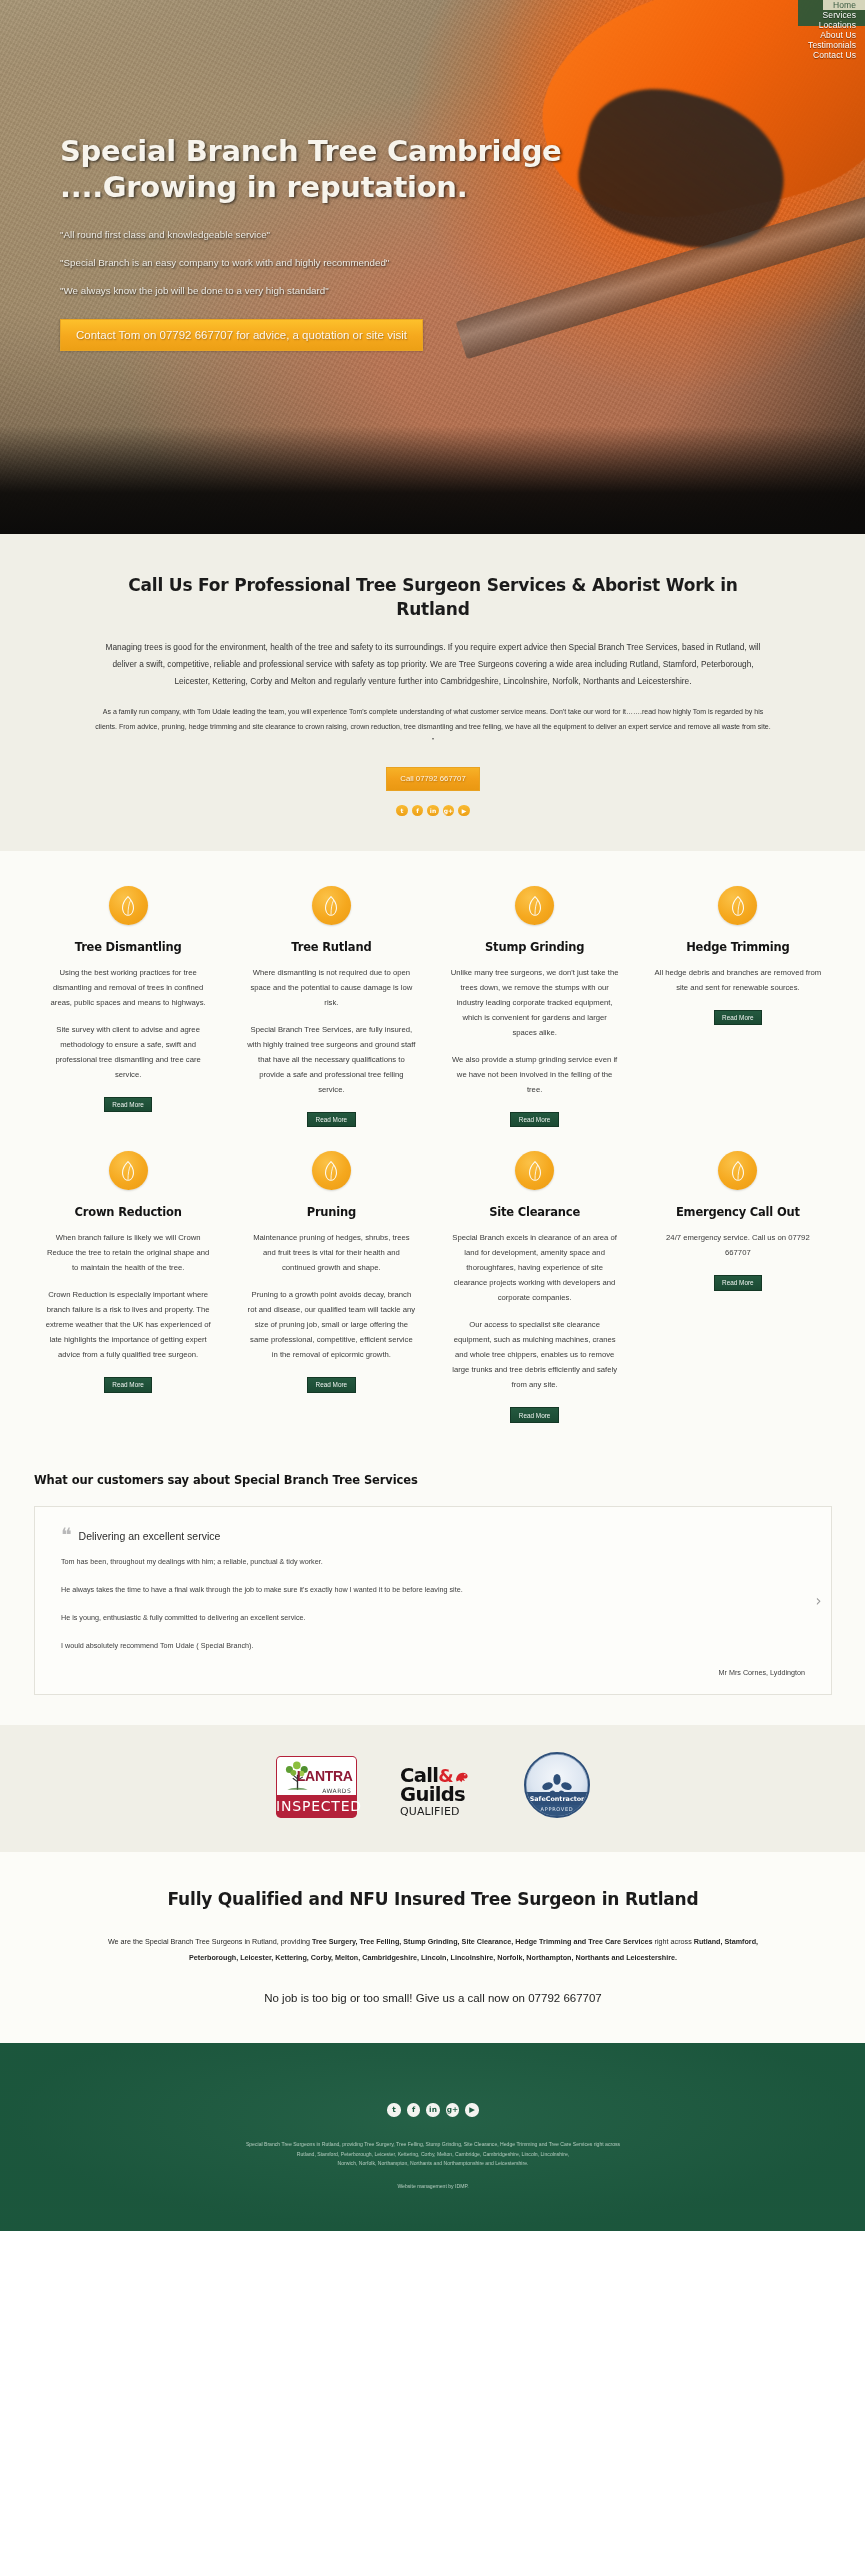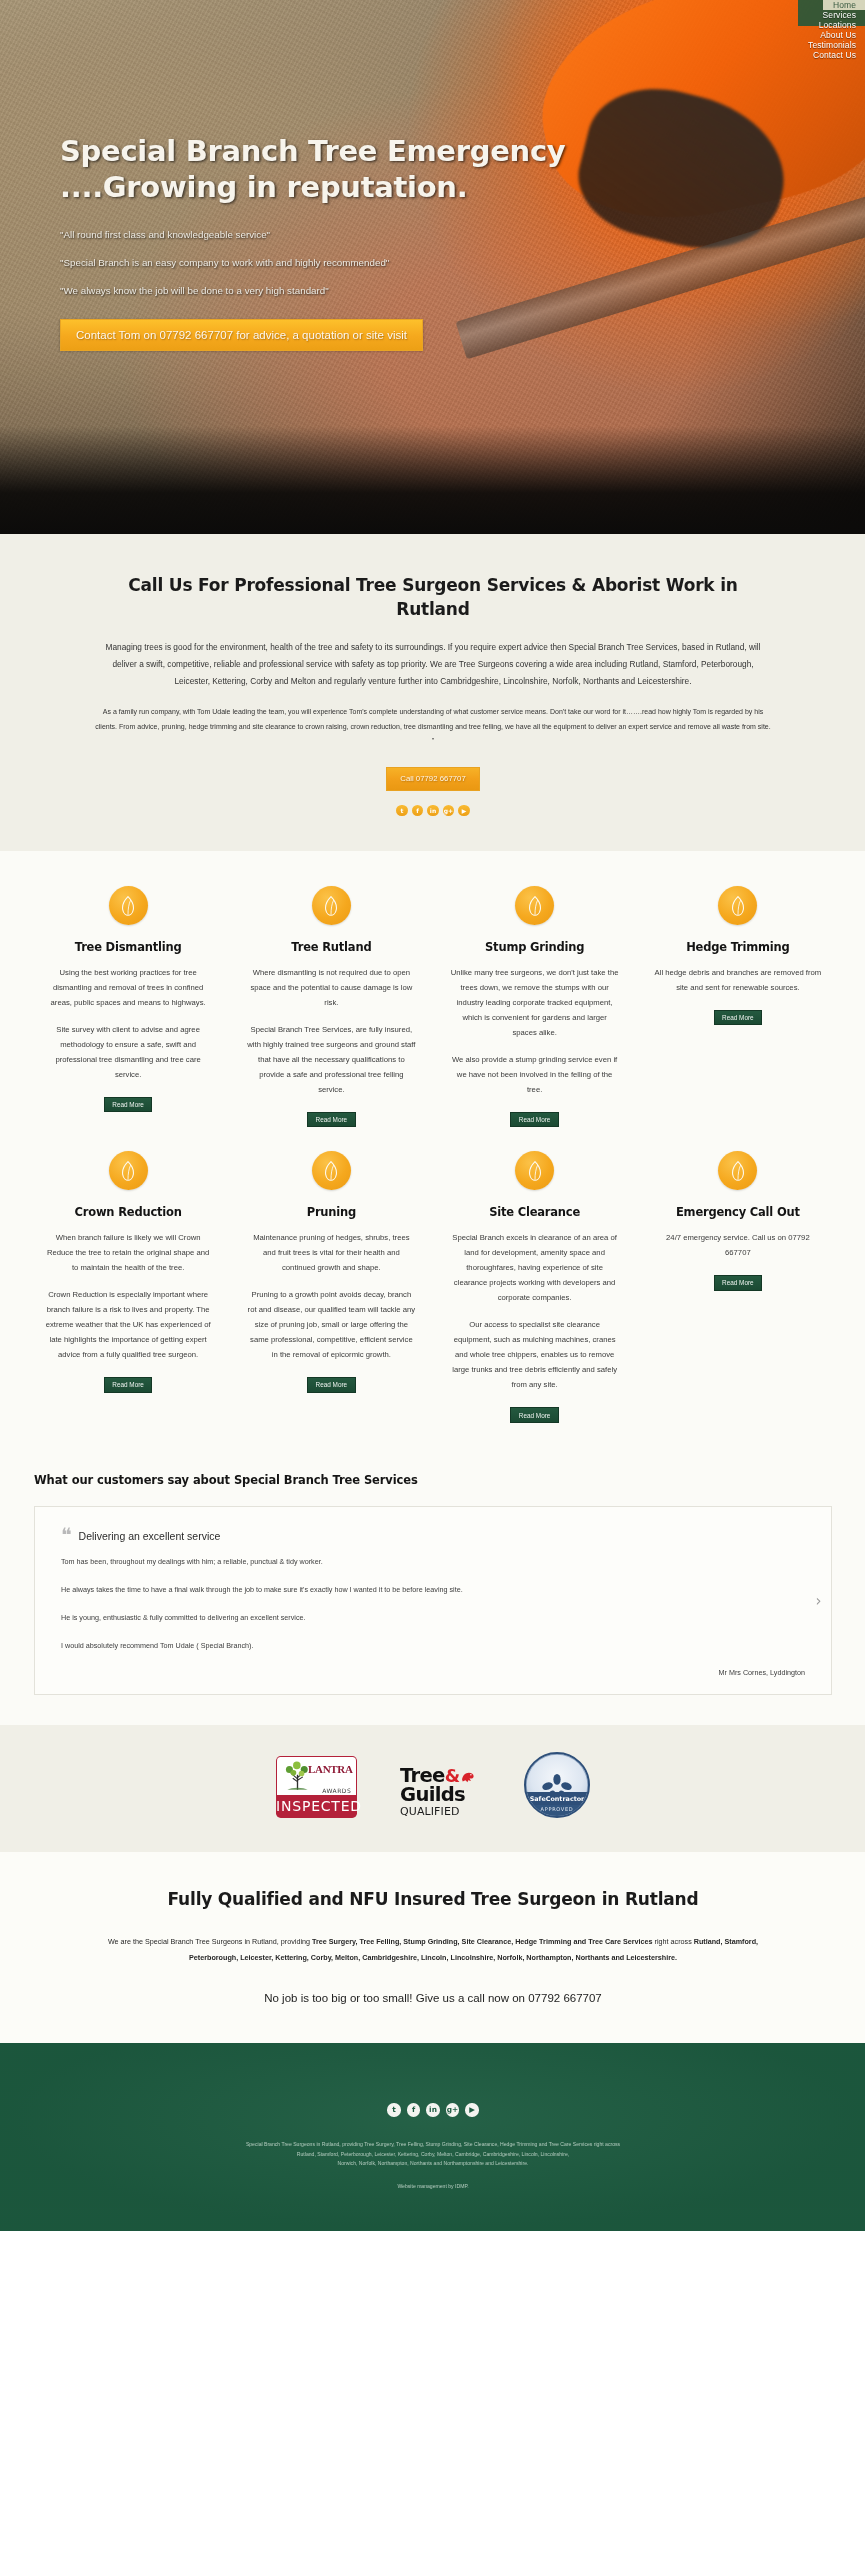--- a/index.html
+++ b/index.html
@@ -284,23 +284,23 @@
     border-radius: 4.7px 4.7px 0 0;
     background: #fff;
     height: 39px;
     position: relative;
     overflow: hidden;
   }
   .lantra-tree {
     position: absolute; left: 5.4px; top: 3.4px; width: 31px; height: 31px;
   }
   .lantra-word {
-    position: absolute; right: 3.4px; bottom: 20px;
-    font-family: Liberation Serif, serif;
-    font-weight: 700; font-size: 11px; color: #8e1a36;
+    position: absolute; right: 3.4px; bottom: 11px;
+    font-family: Liberation Sans, sans-serif;
+    font-weight: 700; font-size: 14px; color: #8e1a36;
     letter-spacing: -0.3px;
   }
   .lantra-awards {
     position: absolute; right: 4.7px; bottom: 0.7px;
     font-size: 6px; color: #3b3b3b; letter-spacing: 0.5px;
     font-family: "DejaVu Sans", sans-serif;
   }
   .lantra-bot {
     background: #b4213a;
     border-radius: 0 0 4.7px 4.7px;
@@ -420,21 +420,21 @@
     <a href="#" class="active">Home</a>
     <a href="#">Services</a>
     <a href="#">Locations</a>
     <a href="#">About Us</a>
     <a href="#">Testimonials</a>
     <a href="#">Contact Us</a>
   </nav>
 
   <div class="hero-content">
     <div class="hero-title">
-      <div>Special Branch Tree Emergency</div>
+      <div>Special Branch Tree Cambridge</div>
       <div>....Growing in reputation.</div>
     </div>
     <div class="hero-quotes">
       <div class="hero-quote">"All round first class and knowledgeable service"</div>
       <div class="hero-quote">"Special Branch is an easy company to work with and highly recommended"</div>
       <div class="hero-quote">"We always know the job will be done to a very high standard"</div>
     </div>
     <a href="#" class="hero-cta">Contact Tom on 07792 667707 for advice, a quotation or site visit</a>
   </div>
 
@@ -606,21 +606,21 @@
           <circle cx="29" cy="20" r="4.2" fill="#9ec74b"></circle>
         </svg>
         <div class="lantra-word">LANTRA</div>
         <div class="lantra-awards">AWARDS</div>
       </div>
       <div class="lantra-bot">INSPECTED</div>
     </div>
 
     <div class="cg">
       <div class="cg-1">
-        <span>Tree</span>
+        <span>Call</span>
         <span class="cg-amp">&amp;</span>
         <span class="cg-lion">
           <svg viewBox="0 0 22 20">
               <path d="M3 14 C4 8 8 4 13 4 C17 4 20 6 20 9 C20 12 17 13 14 12 L16 16 L12 15 L11 18 L8 15 L4 17 Z" fill="#d8232a"></path>
               <circle cx="16" cy="7" r="1" fill="#fff"></circle>
             </svg>
         </span>
       </div>
       <div class="cg-2">Guilds</div>
       <div class="cg-3">QUALIFIED</div>

